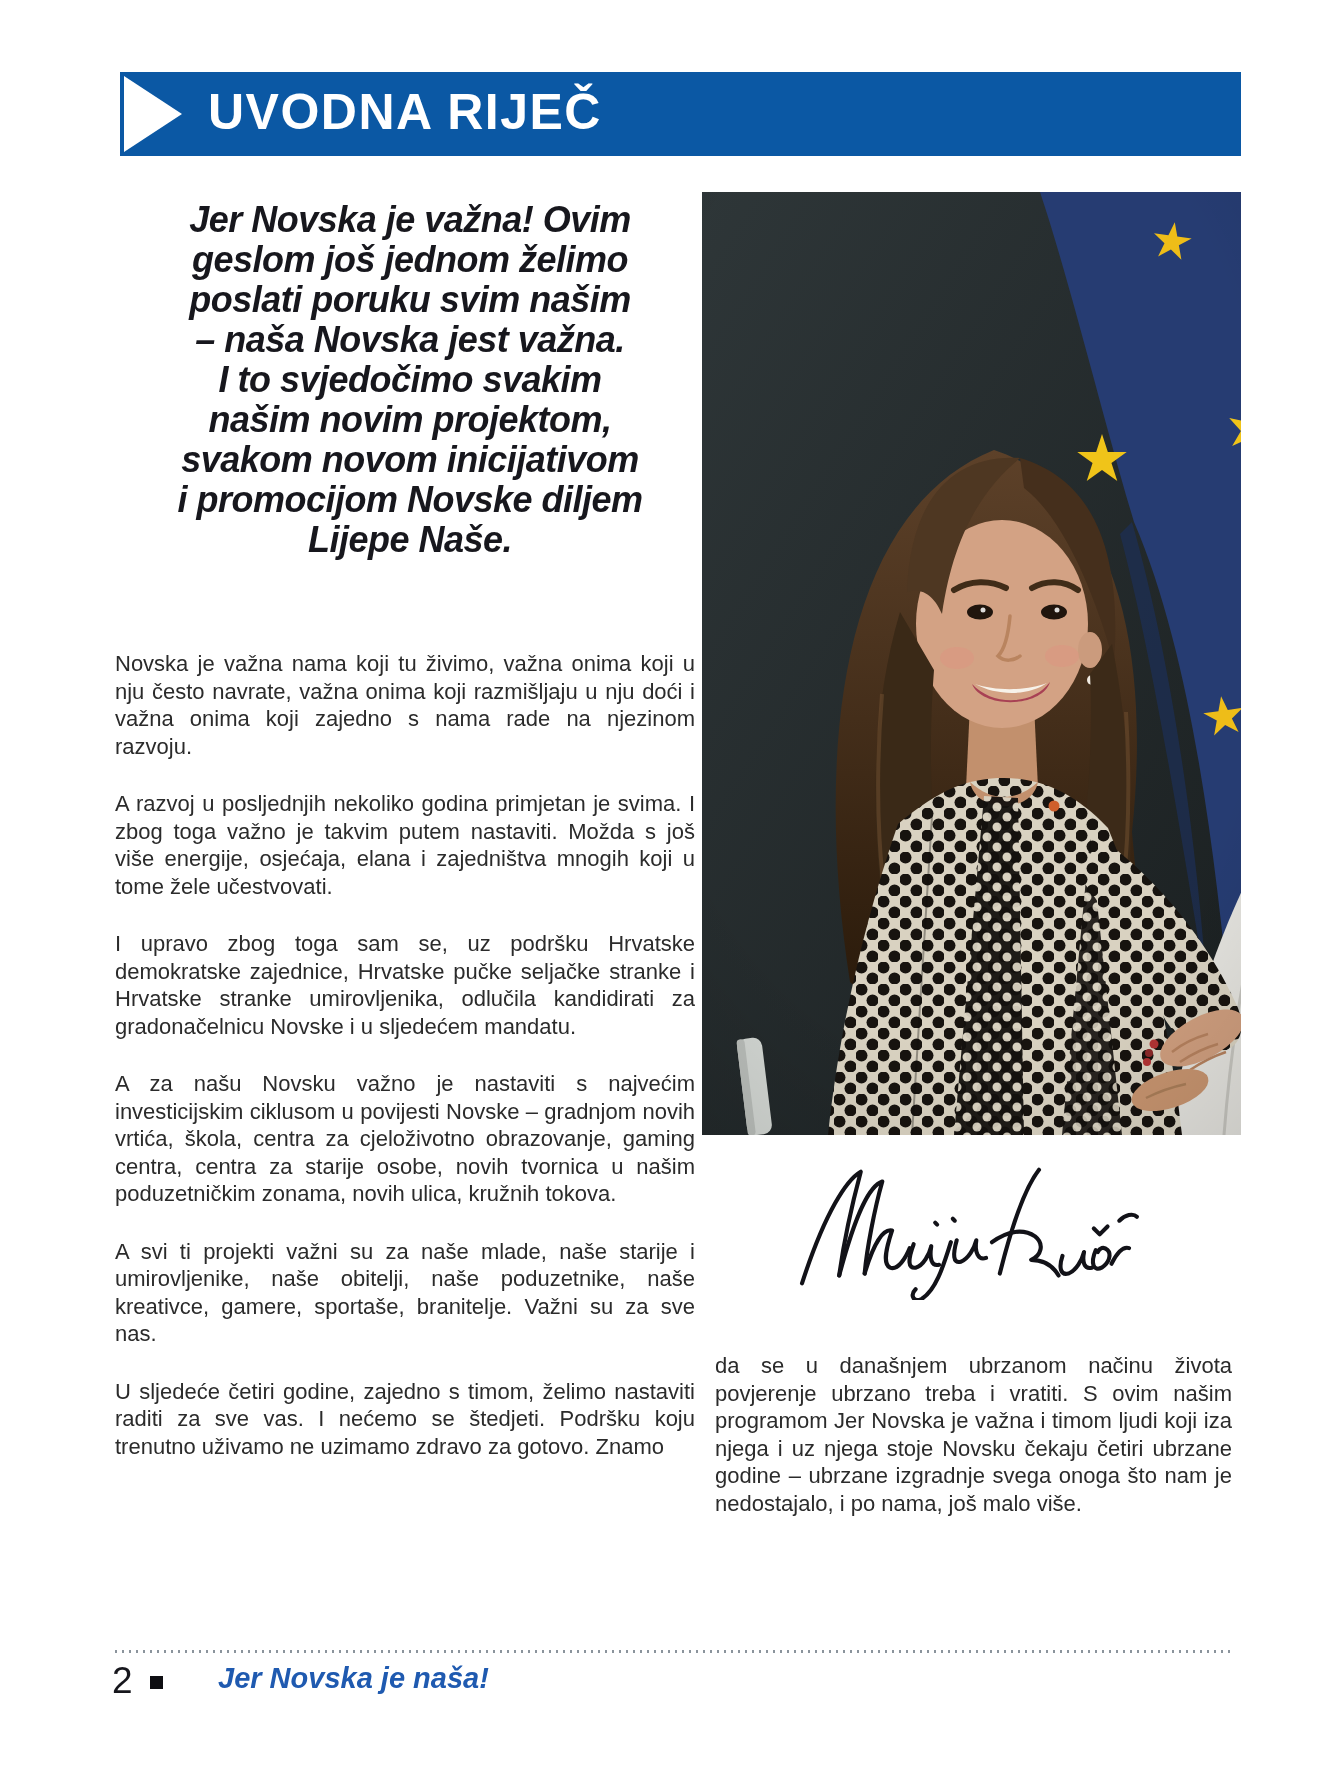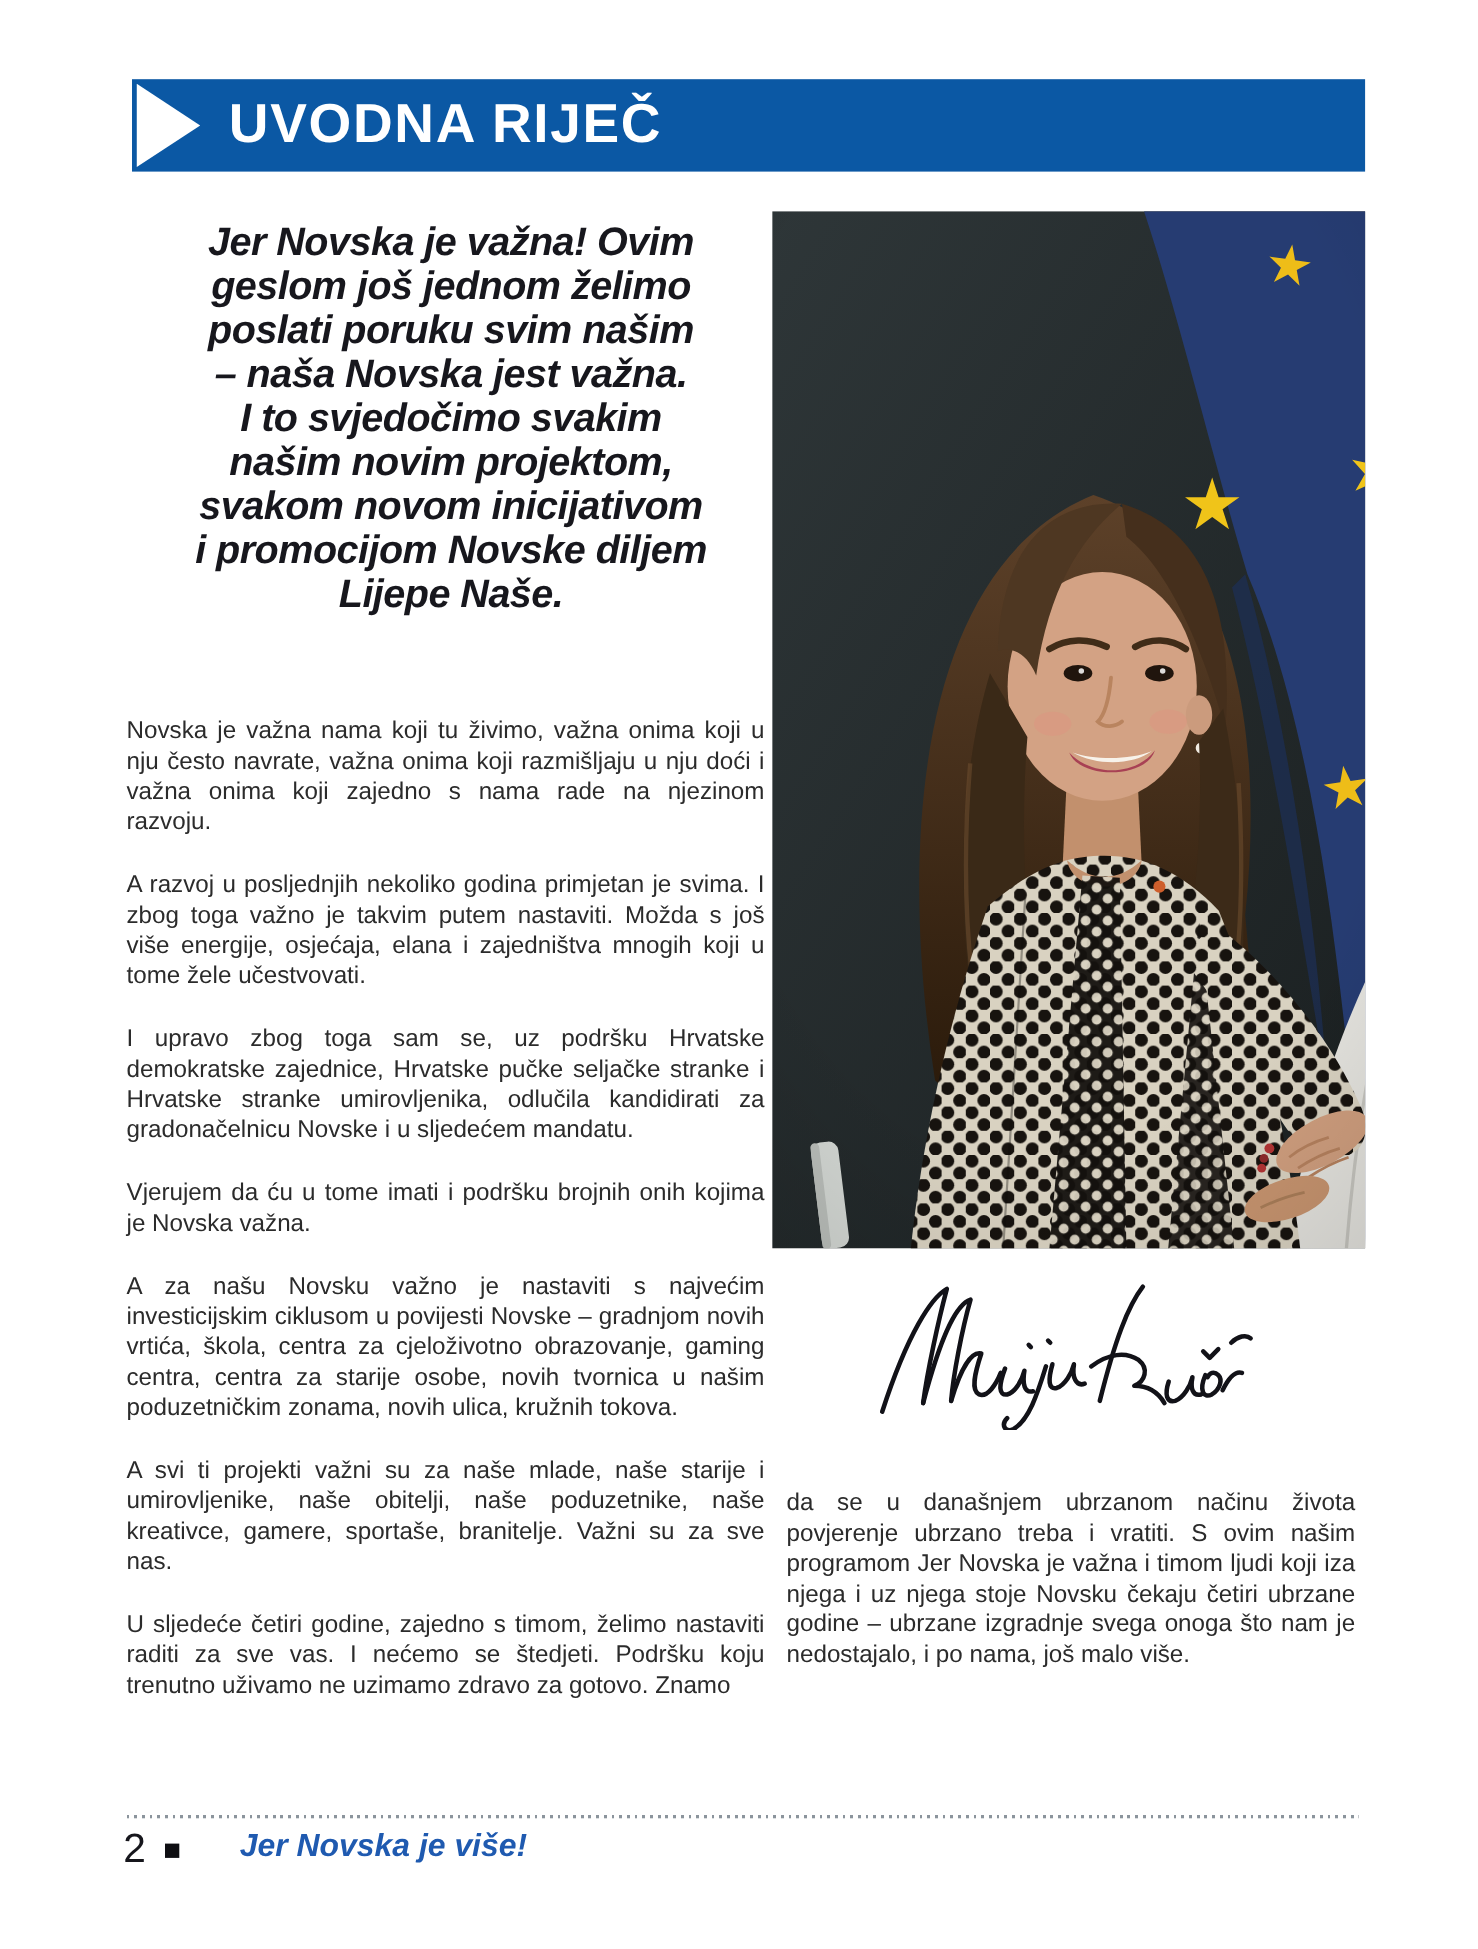--- a/index.html
+++ b/index.html
@@ -73,21 +73,20 @@
     <div>našim novim projektom,</div>
     <div>svakom novom inicijativom</div>
     <div>i promocijom Novske diljem</div>
     <div>Lijepe Naše.</div>
   </div>
 
   <div class="col-left body-text">
     <p>Novska je važna nama koji tu živimo, važna onima koji u nju često navrate, važna onima koji razmišljaju u nju doći i važna onima koji zajedno s nama rade na njezinom razvoju.</p>
     <p>A razvoj u posljednjih nekoliko godina primjetan je svima. I zbog toga važno je takvim putem nastaviti. Možda s još više energije, osjećaja, elana i zajedništva mnogih koji u tome žele učestvovati.</p>
     <p>I upravo zbog toga sam se, uz podršku Hrvatske demokratske zajednice, Hrvatske pučke seljačke stranke i Hrvatske stranke umirovljenika, odlučila kandidirati za gradonačelnicu Novske i u sljedećem mandatu.</p>
-    <p>Vjerujem da ću u tome imati i podršku brojnih onih kojima je Novska važna.</p>
     <p>A za našu Novsku važno je nastaviti s najvećim investicijskim ciklusom u povijesti Novske – gradnjom novih vrtića, škola, centra za cjeloživotno obrazovanje, gaming centra, centra za starije osobe, novih tvornica u našim poduzetničkim zonama, novih ulica, kružnih tokova.</p>
     <p>A svi ti projekti važni su za naše mlade, naše starije i umirovljenike, naše obitelji, naše poduzetnike, naše kreativce, gamere, sportaše, branitelje. Važni su za sve nas.</p>
     <p>U sljedeće četiri godine, zajedno s timom, želimo nastaviti raditi za sve vas. I nećemo se štedjeti. Podršku koju trenutno uživamo ne uzimamo zdravo za gotovo. Znamo</p>
   </div>
 
   <svg class="photo" viewBox="0 0 606 943" preserveAspectRatio="none" role="img" aria-label="Portret nasmiješene žene duge smeđe kose u crno-bijeloj haljini s točkastim uzorkom, ispred zastava Europske unije i Republike Hrvatske">
     <defs>
       <linearGradient id="bgG" x1="0" y1="0" x2="1" y2="1">
         <stop offset="0" stop-color="#2e3638"></stop>
           <stop offset="1" stop-color="#191e1f"></stop>
@@ -216,15 +215,15 @@
   </svg>
   <span class="sr-only">Marija Kušmiš</span>
 
   <div class="col-right body-text">
     <p>da se u današnjem ubrzanom načinu života povjerenje ubrzano treba i vratiti. S ovim našim programom Jer Novska je važna i timom ljudi koji iza njega i uz njega stoje Novsku čekaju četiri ubrzane godine – ubrzane izgradnje svega onoga što nam je nedostajalo, i po nama, još malo više.</p>
   </div>
 
   <div class="footer-dots"></div>
   <div class="page-num">2</div>
   <div class="footer-bullet"></div>
-  <div class="footer-tagline">Jer Novska je više!</div>
+  <div class="footer-tagline">Jer Novska je naša!</div>
 
 </div>
 
 </body></html>

